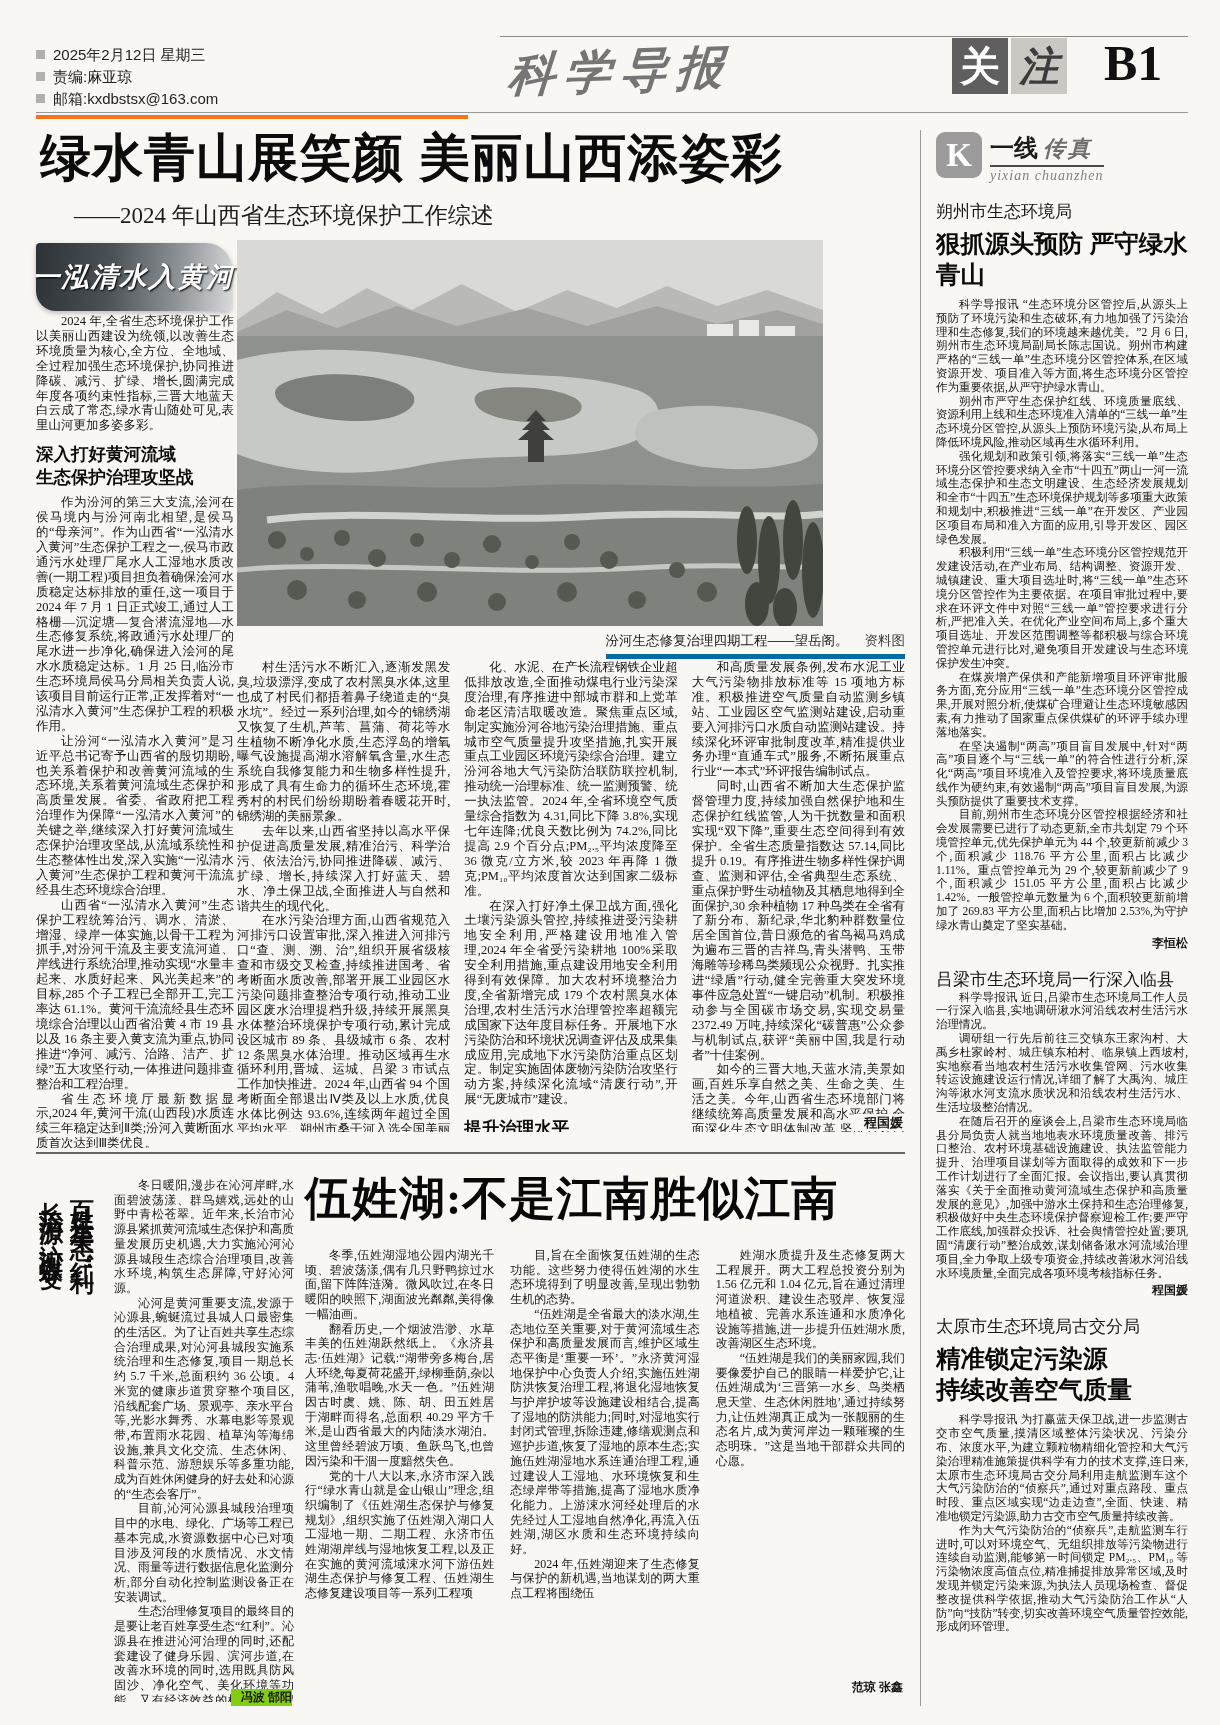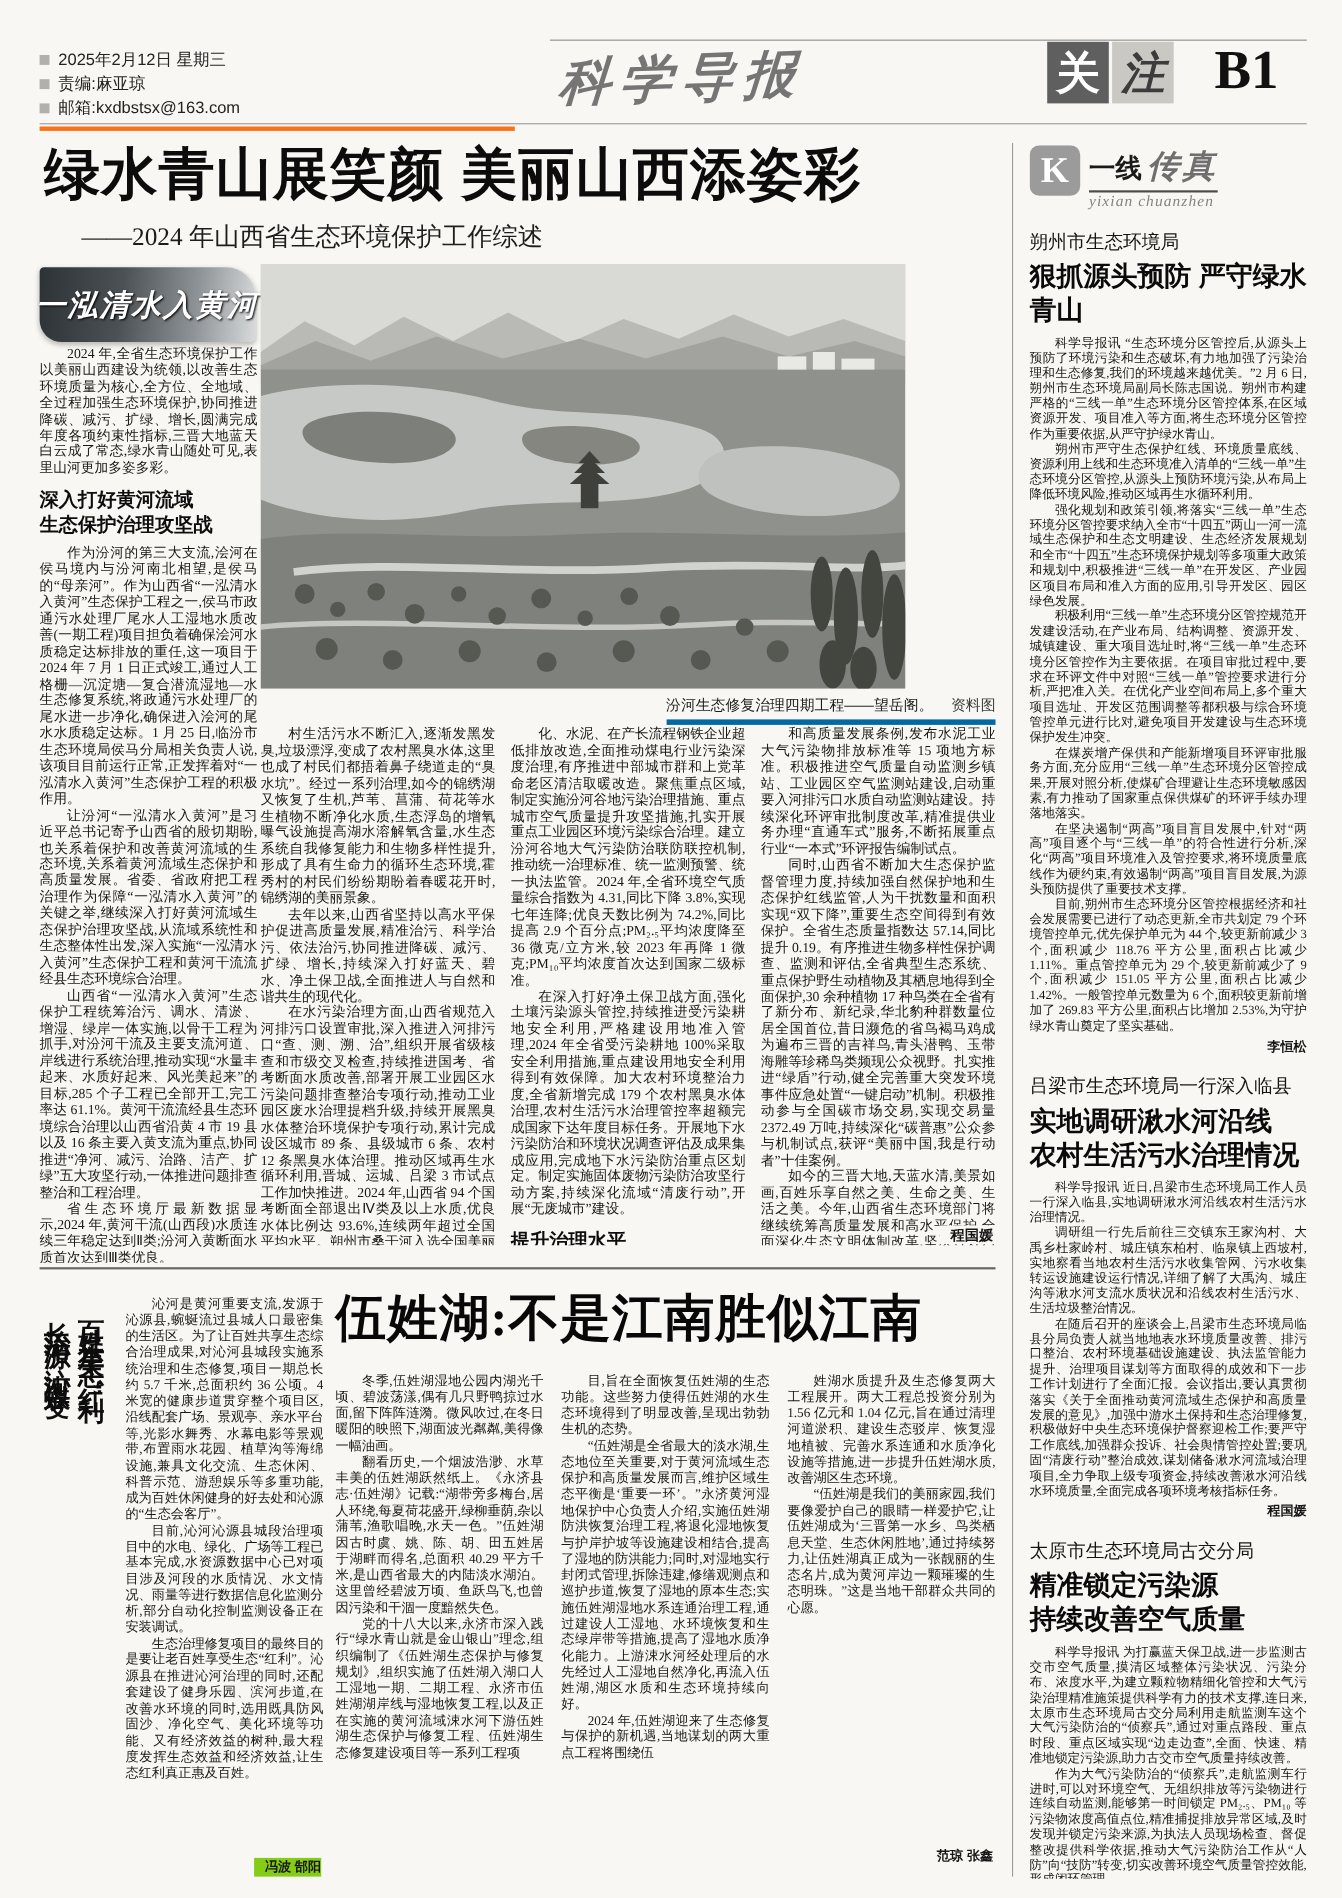--- a/index.html
+++ b/index.html
@@ -47,21 +47,21 @@
   .bm-col{flex:1;overflow:hidden;font-size:12px;line-height:14.7px;text-align:justify;}
   .bm-byline{position:absolute;right:2px;bottom:0;font-family:"Liberation Sans",sans-serif;font-weight:700;font-size:12px;background:#f8f7f3;padding-left:10px;}
   
   .v-divider{position:absolute;left:920px;top:130px;width:1px;height:1576px;background:#9a9a9a;}
   .sidebar{position:absolute;left:936px;top:132px;width:252px;height:1576px;overflow:hidden;}
   .logo{display:flex;align-items:flex-start;}
   .kbox{width:46px;height:46px;background:#9b9b9b;border-radius:9px;color:#fff;font-family:"Liberation Serif",serif;font-weight:bold;font-size:33px;display:flex;align-items:center;justify-content:center;flex:none;}
   .logo-right{margin-left:8px;}
   .logo-cn{border-bottom:2px solid #4c4c4c;padding-bottom:1px;white-space:nowrap;}
   .logo-cn .c1{font-family:"Liberation Sans",sans-serif;font-weight:900;font-size:24px;color:#1a1a1a;}
-  .logo-cn .c2{font-family:"Liberation Serif",serif;font-style:italic;font-weight:700;font-size:29px;color:#6f6f6f;margin-left:5px;letter-spacing:3px;}
+  .logo-cn .c2{font-family:"Liberation Serif",serif;font-style:italic;font-weight:700;font-size:22px;color:#6f6f6f;margin-left:5px;letter-spacing:3px;}
   .logo-py{font-style:italic;font-size:14px;color:#828282;margin-top:1px;letter-spacing:1px;}
   .s-kicker{font-family:"Liberation Sans",sans-serif;font-size:17px;margin-top:16px;color:#141414;}
   .s-headline{font-family:"Liberation Sans",sans-serif;font-weight:800;font-size:24.5px;line-height:31px;margin:5px 0 8px;color:#0a0a0a;}
   .s-body{font-size:11.5px;line-height:13.8px;text-align:justify;}
   .s-byline{text-align:right;font-family:"Liberation Sans",sans-serif;font-weight:700;font-size:12px;margin:2px 0 4px;}
 </style>
 </head>
 <body>
 
 <div class="page">
@@ -198,20 +198,21 @@
 
   <div class="mid-divider"></div>
 
   <div class="bl">
     <div class="vheads">
       <div class="vhead">长治沁源:沁河蝶变</div>
       <div class="vhead">百姓乐享生态“红利”</div>
     </div>
     <div class="lbody">
       <div>
+          <p class="para">冬日暖阳,漫步在沁河岸畔,水面碧波荡漾、群鸟嬉戏,远处的山野中青松苍翠。近年来,长治市沁源县紧抓黄河流域生态保护和高质量发展历史机遇,大力实施沁河沁源县城段生态综合治理项目,改善水环境,构筑生态屏障,守好沁河源。</p>
           <p class="para">沁河是黄河重要支流,发源于沁源县,蜿蜒流过县城人口最密集的生活区。为了让百姓共享生态综合治理成果,对沁河县城段实施系统治理和生态修复,项目一期总长约 5.7 千米,总面积约 36 公顷。4 米宽的健康步道贯穿整个项目区,沿线配套广场、景观亭、亲水平台等,光影水舞秀、水幕电影等景观带,布置雨水花园、植草沟等海绵设施,兼具文化交流、生态休闲、科普示范、游憩娱乐等多重功能,成为百姓休闲健身的好去处和沁源的“生态会客厅”。</p>
           <p class="para">目前,沁河沁源县城段治理项目中的水电、绿化、广场等工程已基本完成,水资源数据中心已对项目涉及河段的水质情况、水文情况、雨量等进行数据信息化监测分析,部分自动化控制监测设备正在安装调试。</p>
           <p class="para">生态治理修复项目的最终目的是要让老百姓享受生态“红利”。沁源县在推进沁河治理的同时,还配套建设了健身乐园、滨河步道,在改善水环境的同时,选用既具防风固沙、净化空气、美化环境等功能、又有经济效益的树种,最大程度发挥生态效益和经济效益,让生态红利真正惠及百姓。</p>
         </div>
     </div>
     <div class="bl-byline">冯波  郜阳</div>
   </div>
 
   <div class="bm">
     <h2 class="bm-headline">伍姓湖:不是江南胜似江南</h2>
@@ -263,24 +264,20 @@
           <p class="para">积极利用“三线一单”生态环境分区管控规范开发建设活动,在产业布局、结构调整、资源开发、城镇建设、重大项目选址时,将“三线一单”生态环境分区管控作为主要依据。在项目审批过程中,要求在环评文件中对照“三线一单”管控要求进行分析,严把准入关。在优化产业空间布局上,多个重大项目选址、开发区范围调整等都积极与综合环境管控单元进行比对,避免项目开发建设与生态环境保护发生冲突。</p>
           <p class="para">在煤炭增产保供和产能新增项目环评审批服务方面,充分应用“三线一单”生态环境分区管控成果,开展对照分析,使煤矿合理避让生态环境敏感因素,有力推动了国家重点保供煤矿的环评手续办理落地落实。</p>
           <p class="para">在坚决遏制“两高”项目盲目发展中,针对“两高”项目逐个与“三线一单”的符合性进行分析,深化“两高”项目环境准入及管控要求,将环境质量底线作为硬约束,有效遏制“两高”项目盲目发展,为源头预防提供了重要技术支撑。</p>
           <p class="para">目前,朔州市生态环境分区管控根据经济和社会发展需要已进行了动态更新,全市共划定 79 个环境管控单元,优先保护单元为 44 个,较更新前减少 3 个,面积减少 118.76 平方公里,面积占比减少 1.11%。重点管控单元为 29 个,较更新前减少了 9 个,面积减少 151.05 平方公里,面积占比减少 1.42%。一般管控单元数量为 6 个,面积较更新前增加了 269.83 平方公里,面积占比增加 2.53%,为守护绿水青山奠定了坚实基础。</p>
         </div>
       <div class="s-byline">李恒松</div>
     </div>
 
     <div>
       <div class="s-kicker">吕梁市生态环境局一行深入临县</div>
-      <div class="s-headline">
-        <div>实地调研湫水河沿线</div>
-        <div>农村生活污水治理情况</div>
-      </div>
       <div class="s-body">
           <p class="para">科学导报讯  近日,吕梁市生态环境局工作人员一行深入临县,实地调研湫水河沿线农村生活污水治理情况。</p>
           <p class="para">调研组一行先后前往三交镇东王家沟村、大禹乡杜家岭村、城庄镇东柏村、临泉镇上西坡村,实地察看当地农村生活污水收集管网、污水收集转运设施建设运行情况,详细了解了大禹沟、城庄沟等湫水河支流水质状况和沿线农村生活污水、生活垃圾整治情况。</p>
           <p class="para">在随后召开的座谈会上,吕梁市生态环境局临县分局负责人就当地地表水环境质量改善、排污口整治、农村环境基础设施建设、执法监管能力提升、治理项目谋划等方面取得的成效和下一步工作计划进行了全面汇报。会议指出,要认真贯彻落实《关于全面推动黄河流域生态保护和高质量发展的意见》,加强中游水土保持和生态治理修复,积极做好中央生态环境保护督察迎检工作;要严守工作底线,加强群众投诉、社会舆情管控处置;要巩固“清废行动”整治成效,谋划储备湫水河流域治理项目,全力争取上级专项资金,持续改善湫水河沿线水环境质量,全面完成各项环境考核指标任务。</p>
         </div>
       <div class="s-byline">程国媛</div>
     </div>
 
     <div>
       <div class="s-kicker">太原市生态环境局古交分局</div>

